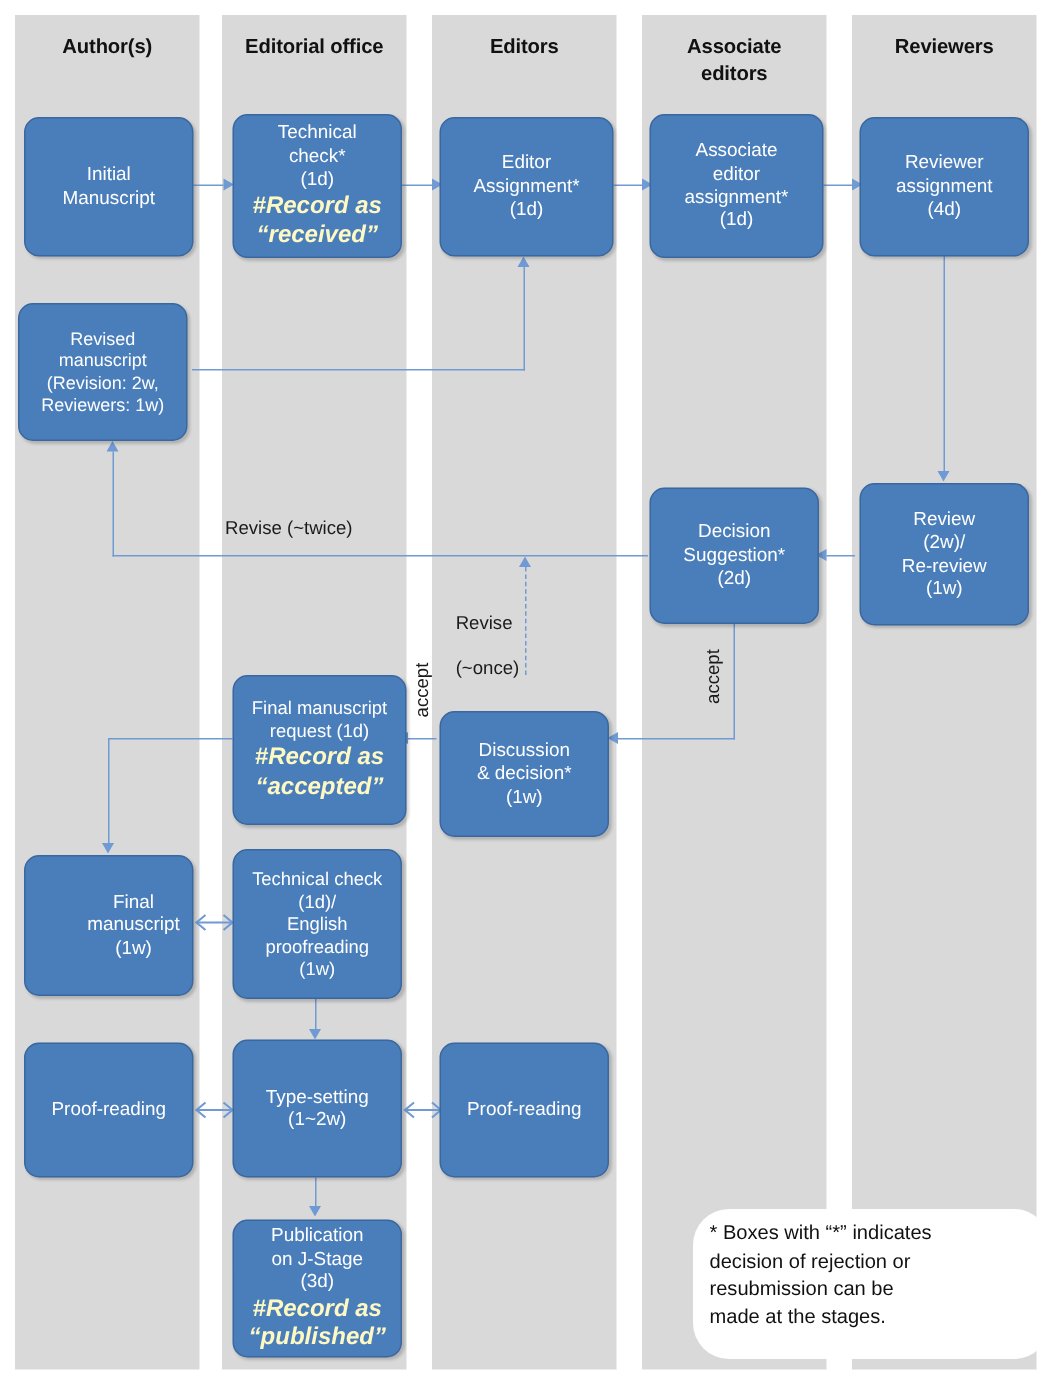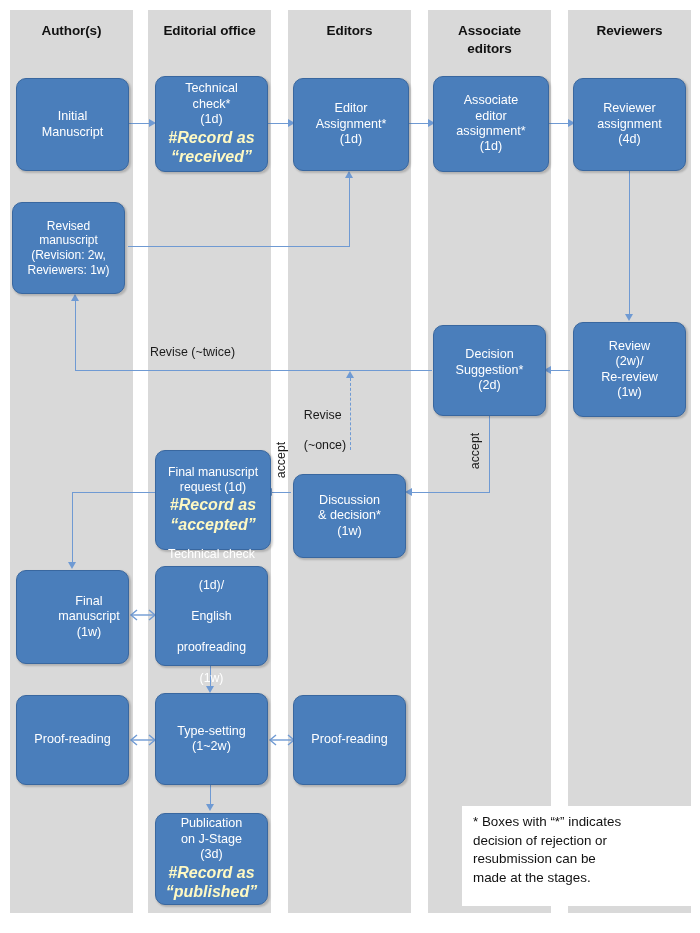--- a/index.html
+++ b/index.html
@@ -293,21 +293,21 @@
     <span class="ln">&amp; decision*</span>
     <span class="ln">(1w)</span>
   </div>
 
   <div class="box" style="left:16px; top:570px; width:113px; height:94px;padding-left:36px;">
     <span class="ln">Final</span>
     <span class="ln">manuscript</span>
     <span class="ln">(1w)</span>
   </div>
 
-  <div class="box" style="left:155px; top:566px; width:113px; height:100px; font-size:12.3px;gap:16px;">
+  <div class="box" style="left:155px; top:566px; width:113px; height:100px; font-size:12.3px;">
     <span class="ln">Technical check</span>
     <span class="ln">(1d)/</span>
     <span class="ln">English</span>
     <span class="ln">proofreading</span>
     <span class="ln">(1w)</span>
   </div>
 
   <div class="box" style="left:16px; top:695px; width:113px; height:90px;">
     <span class="ln">Proof-reading</span>
   </div>
@@ -322,20 +322,20 @@
   </div>
 
   <div class="box" style="left:155px; top:813px; width:113px; height:92px;">
     <span class="ln">Publication</span>
     <span class="ln">on J-Stage</span>
     <span class="ln">(3d)</span>
     <span class="rec">#Record as</span>
     <span class="rec">“published”</span>
   </div>
 
-  <div class="note" style="left:462px; top:806px; width:238px; height:100px;">
+  <div class="note" style="left:462px; top:806px; width:238px; height:100px;border-radius:24px;">
     <span>* Boxes with “*” indicates</span><br>
     <span>decision of rejection or</span><br>
     <span>resubmission can be</span><br>
     <span>made at the stages.</span>
   </div>
 
 </div>
 
 </body></html>

